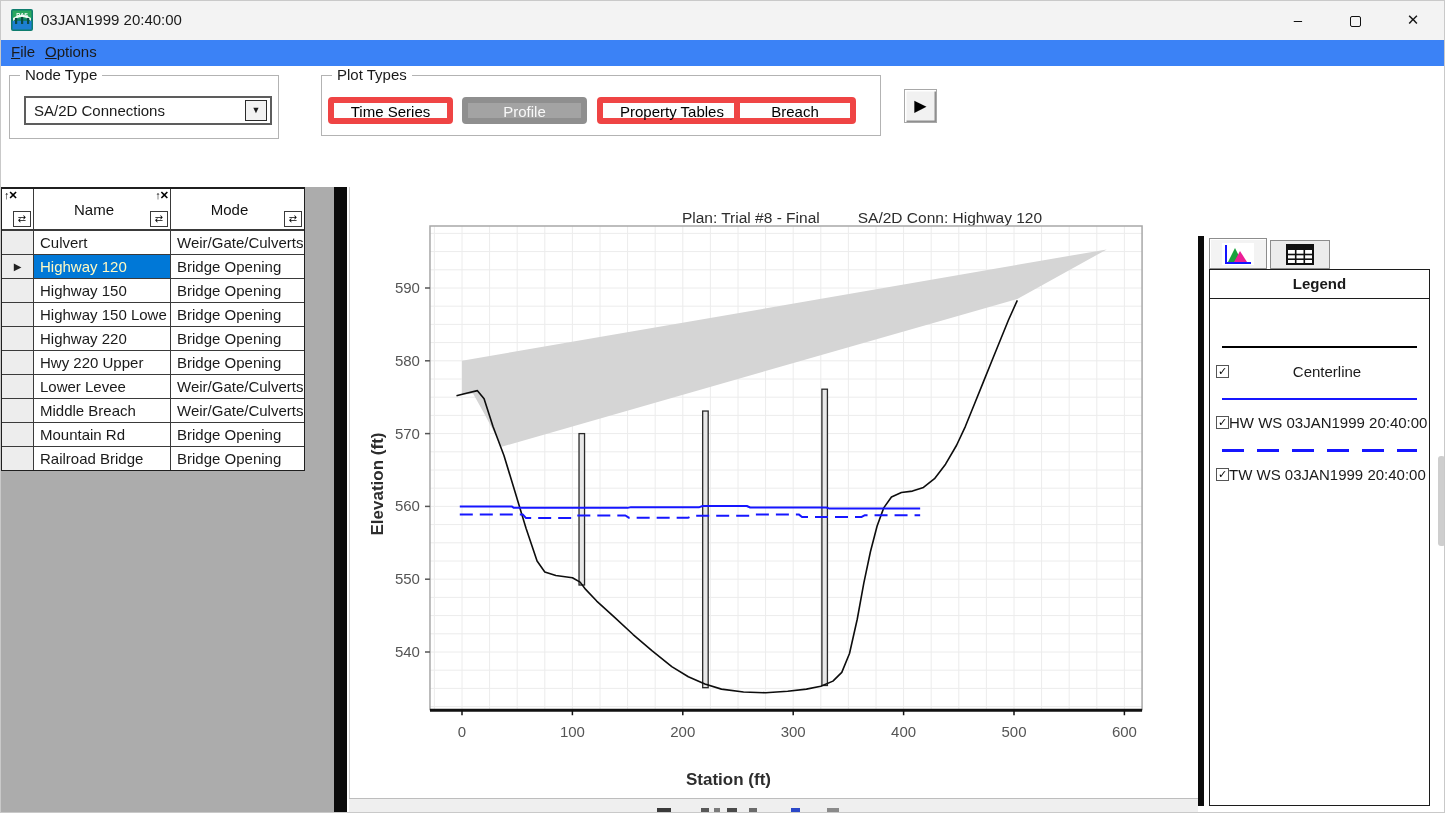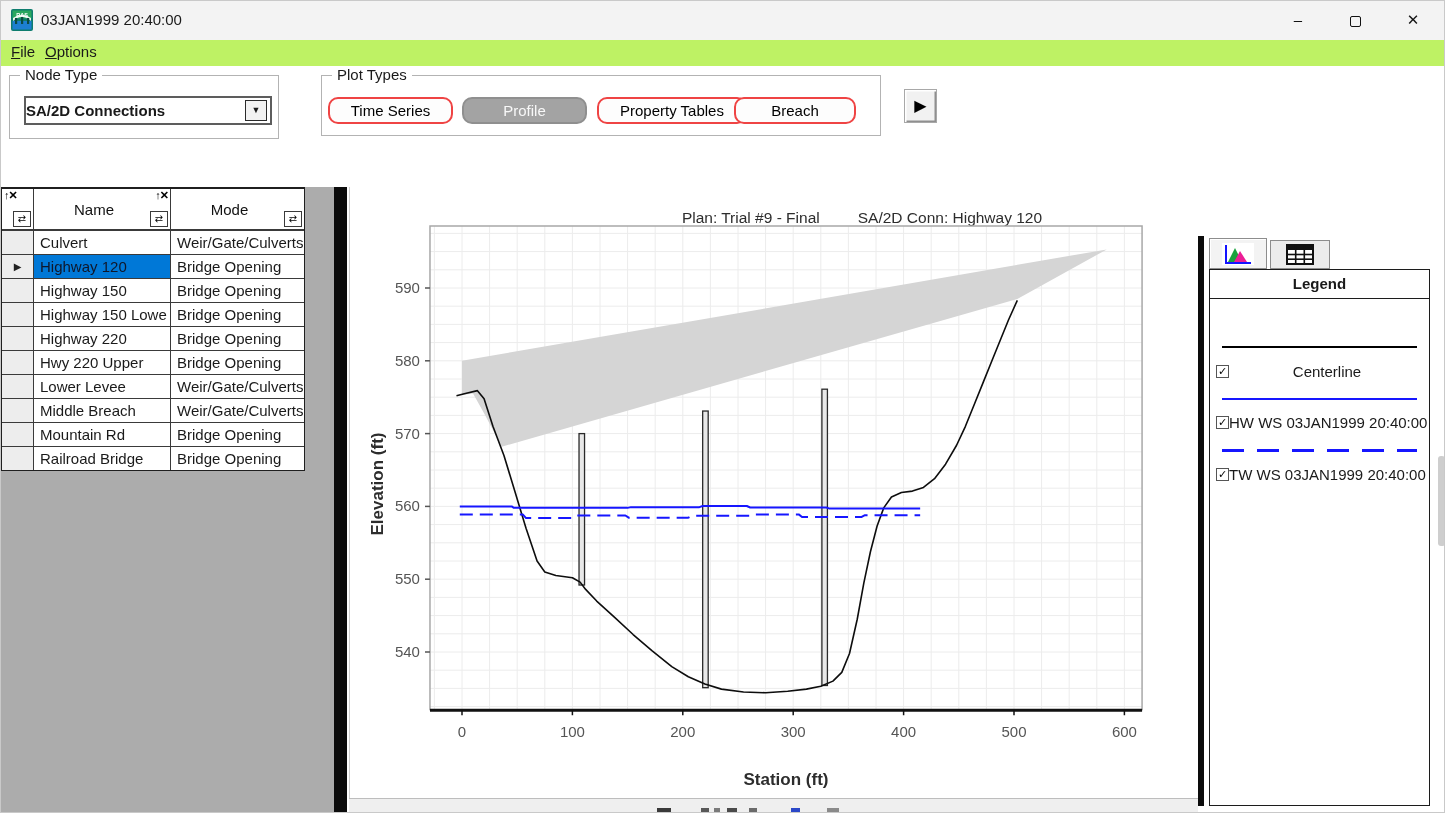--- a/index.html
+++ b/index.html
@@ -14,37 +14,37 @@
   .win-title { position:absolute; left:40px; top:0; height:38px; line-height:38px; font-size:15px; }
   .win-btn { position:absolute; top:0; width:46px; height:37px; text-align:center;
              line-height:37px; font-size:15px; color:#111; cursor:default; }
   .win-btn.min { left:1274px; }
   .win-btn.max { left:1331px; }
   .win-btn.close { left:1389px; }
   .max-glyph { display:inline-block; width:11px; height:11px; border:1.4px solid #111;
                border-radius:2px; vertical-align:middle; }
 
   
-  .menubar { position:absolute; left:0; top:39px; width:1445px; height:26px; background:#bef264; }
+  .menubar { position:absolute; left:0; top:39px; width:1445px; height:26px; background:#3b82f6; }
   .menu-item { position:absolute; top:0; height:26px; line-height:24px; padding:0 6px; }
   .menu-item u { text-decoration:underline; }
   .menu-file { left:4px; }
   .menu-options { left:38px; }
 
   
   .groupbox { position:absolute; border:1px solid #b3b3b3; background:transparent; }
   .groupbox-label { position:absolute; top:-10px; left:10px; background:#fff; padding:0 5px; font-size:15px; }
   .gb-node { left:8px; top:74px; width:270px; height:64px; }
   .combo { position:absolute; left:14px; top:20px; width:248px; height:29px;
            border:2px solid #5d5d5d; background:#fff; display:flex; align-items:center; }
-  .combo-text { flex:1; font-size:15px;font-weight:bold; }
+  .combo-text { flex:1; padding-left:8px; font-size:15px; }
   .combo-arrow { width:22px; height:21px; margin-right:3px; border:1px solid #2b2b2b;
                  background:#f2f2f2; text-align:center; line-height:19px; font-size:9px; }
   .gb-plot { left:320px; top:74px; width:560px; height:61px; }
-  .pt-btn { position:absolute; top:21px; height:27px; border:2px solid #ef4444; border-radius:10px;
+  .pt-btn { position:absolute; top:21px; height:27px; border:6px solid #ef4444; border-radius:4px;
             background:#fdfdfd; font-size:15px; text-align:center; font-family:"Liberation Sans",sans-serif; }
   .pt-btn.active { background:#a3a3a3; border-color:#8f8f8f; color:#f8f8f8; }
   .play-btn { position:absolute; left:903px; top:88px; width:33px; height:34px; background:#f1f1f1;
               border:1px solid #a8a8a8;
               box-shadow: inset 1.5px 1.5px 0 #ffffff, inset -1.5px -1.5px 0 #8f8f8f;
               text-align:center; line-height:32px; font-size:16px; color:#000; }
 
   
   .left-panel { position:absolute; left:0; top:186px; width:333px; height:627px; background:#acacac; }
   .splitter-v { position:absolute; left:333px; top:186px; width:13px; height:627px; background:#0c0c0c; }
@@ -61,32 +61,32 @@
   .th-sel .sort-icon { left:2px; right:auto; }
   .adjust-icon { position:absolute; right:2px; bottom:2px; width:18px; height:16px; border:1px solid #3a3a3a;
                  background:#fff; font-size:10px; line-height:14px; text-align:center; color:#000; }
   .tbl-row { display:flex; height:24px; }
   .td { border-right:1px solid #3a3a3a; border-top:1px solid #3a3a3a; font-size:15px;
         line-height:23px; white-space:nowrap; overflow:hidden; background:#fff; }
   .td:last-child { border-right:none; }
   .td-sel { width:32px; background:#ededed; text-align:center; font-size:10px; color:#222; }
   .td-name { width:137px; padding-left:6px; }
   .td-mode { width:133px; padding-left:6px; }
-  .tbl-row.selected .td-name { background:#0078d7; color:#0f172a; }
+  .tbl-row.selected .td-name { background:#0078d7; color:#fef9c3; }
 
   
   .plot-panel { position:absolute; left:348px; top:186px; width:849px; height:611px; background:#fff;
                 border-left:1px solid #cfcfcf; }
   .plot-title { position:absolute; left:212px; top:22px; width:600px; text-align:center;
                 font-size:15.5px; color:#2d2d2d; white-space:nowrap; }
   .plot-title .t2 { margin-left:38px; }
   .chart-svg { position:absolute; left:4px; top:14px; }
   .ylabel { position:absolute; left:-51px; top:286px; width:160px; height:22px; text-align:center;
             transform:rotate(-90deg); font-weight:bold; font-size:17px; color:#2d2d2d; }
-  .xlabel { position:absolute; left:336px; top:583px; width:200px; text-align:center;
+  .xlabel { position:absolute; left:336px; top:583px; width:200px; 
             font-weight:bold; font-size:17px; color:#2d2d2d; }
 
   
   .bottom-strip { position:absolute; left:348px; top:797px; width:849px; height:16px;
                   background:#efefef; border-top:1px solid #bdbdbd; }
   .frag { position:absolute; top:9px; height:7px; }
 
   
   .splitter-legend { position:absolute; left:1197px; top:235px; width:6px; height:570px; background:#0c0c0c; }
   .legend-tab { position:absolute; background:#ececec; border:1px solid #8d8d8d; text-align:center; }
@@ -223,21 +223,21 @@
       <div class="tbl-row">
         <div class="td td-sel"></div>
         <div class="td td-name">Railroad Bridge</div>
         <div class="td td-mode">Bridge Opening</div>
       </div>
     </div>
 </div>
 
 <div class="plot-panel">
   <div class="plot-title">
-    <span class="t1">Plan: Trial #9 - Final</span><span class="t2">SA/2D Conn: Highway 120</span>
+    <span class="t1">Plan: Trial #8 - Final</span><span class="t2">SA/2D Conn: Highway 120</span>
   </div>
   <svg id="chart" class="chart-svg" width="845" height="583" viewBox="0 14 845 583">
       <rect x="75.984" y="39.12" width="712.08" height="484.12" fill="#ffffff"></rect>
       <line x1="80.4" y1="39.12" x2="80.4" y2="523.24" stroke="#ececec" stroke-width="1"></line>
       <line x1="108" y1="39.12" x2="108" y2="523.24" stroke="#ececec" stroke-width="1"></line>
       <line x1="135.6" y1="39.12" x2="135.6" y2="523.24" stroke="#ececec" stroke-width="1"></line>
       <line x1="163.2" y1="39.12" x2="163.2" y2="523.24" stroke="#ececec" stroke-width="1"></line>
       <line x1="190.8" y1="39.12" x2="190.8" y2="523.24" stroke="#ececec" stroke-width="1"></line>
       <line x1="218.4" y1="39.12" x2="218.4" y2="523.24" stroke="#ececec" stroke-width="1"></line>
       <line x1="246" y1="39.12" x2="246" y2="523.24" stroke="#ececec" stroke-width="1"></line>

